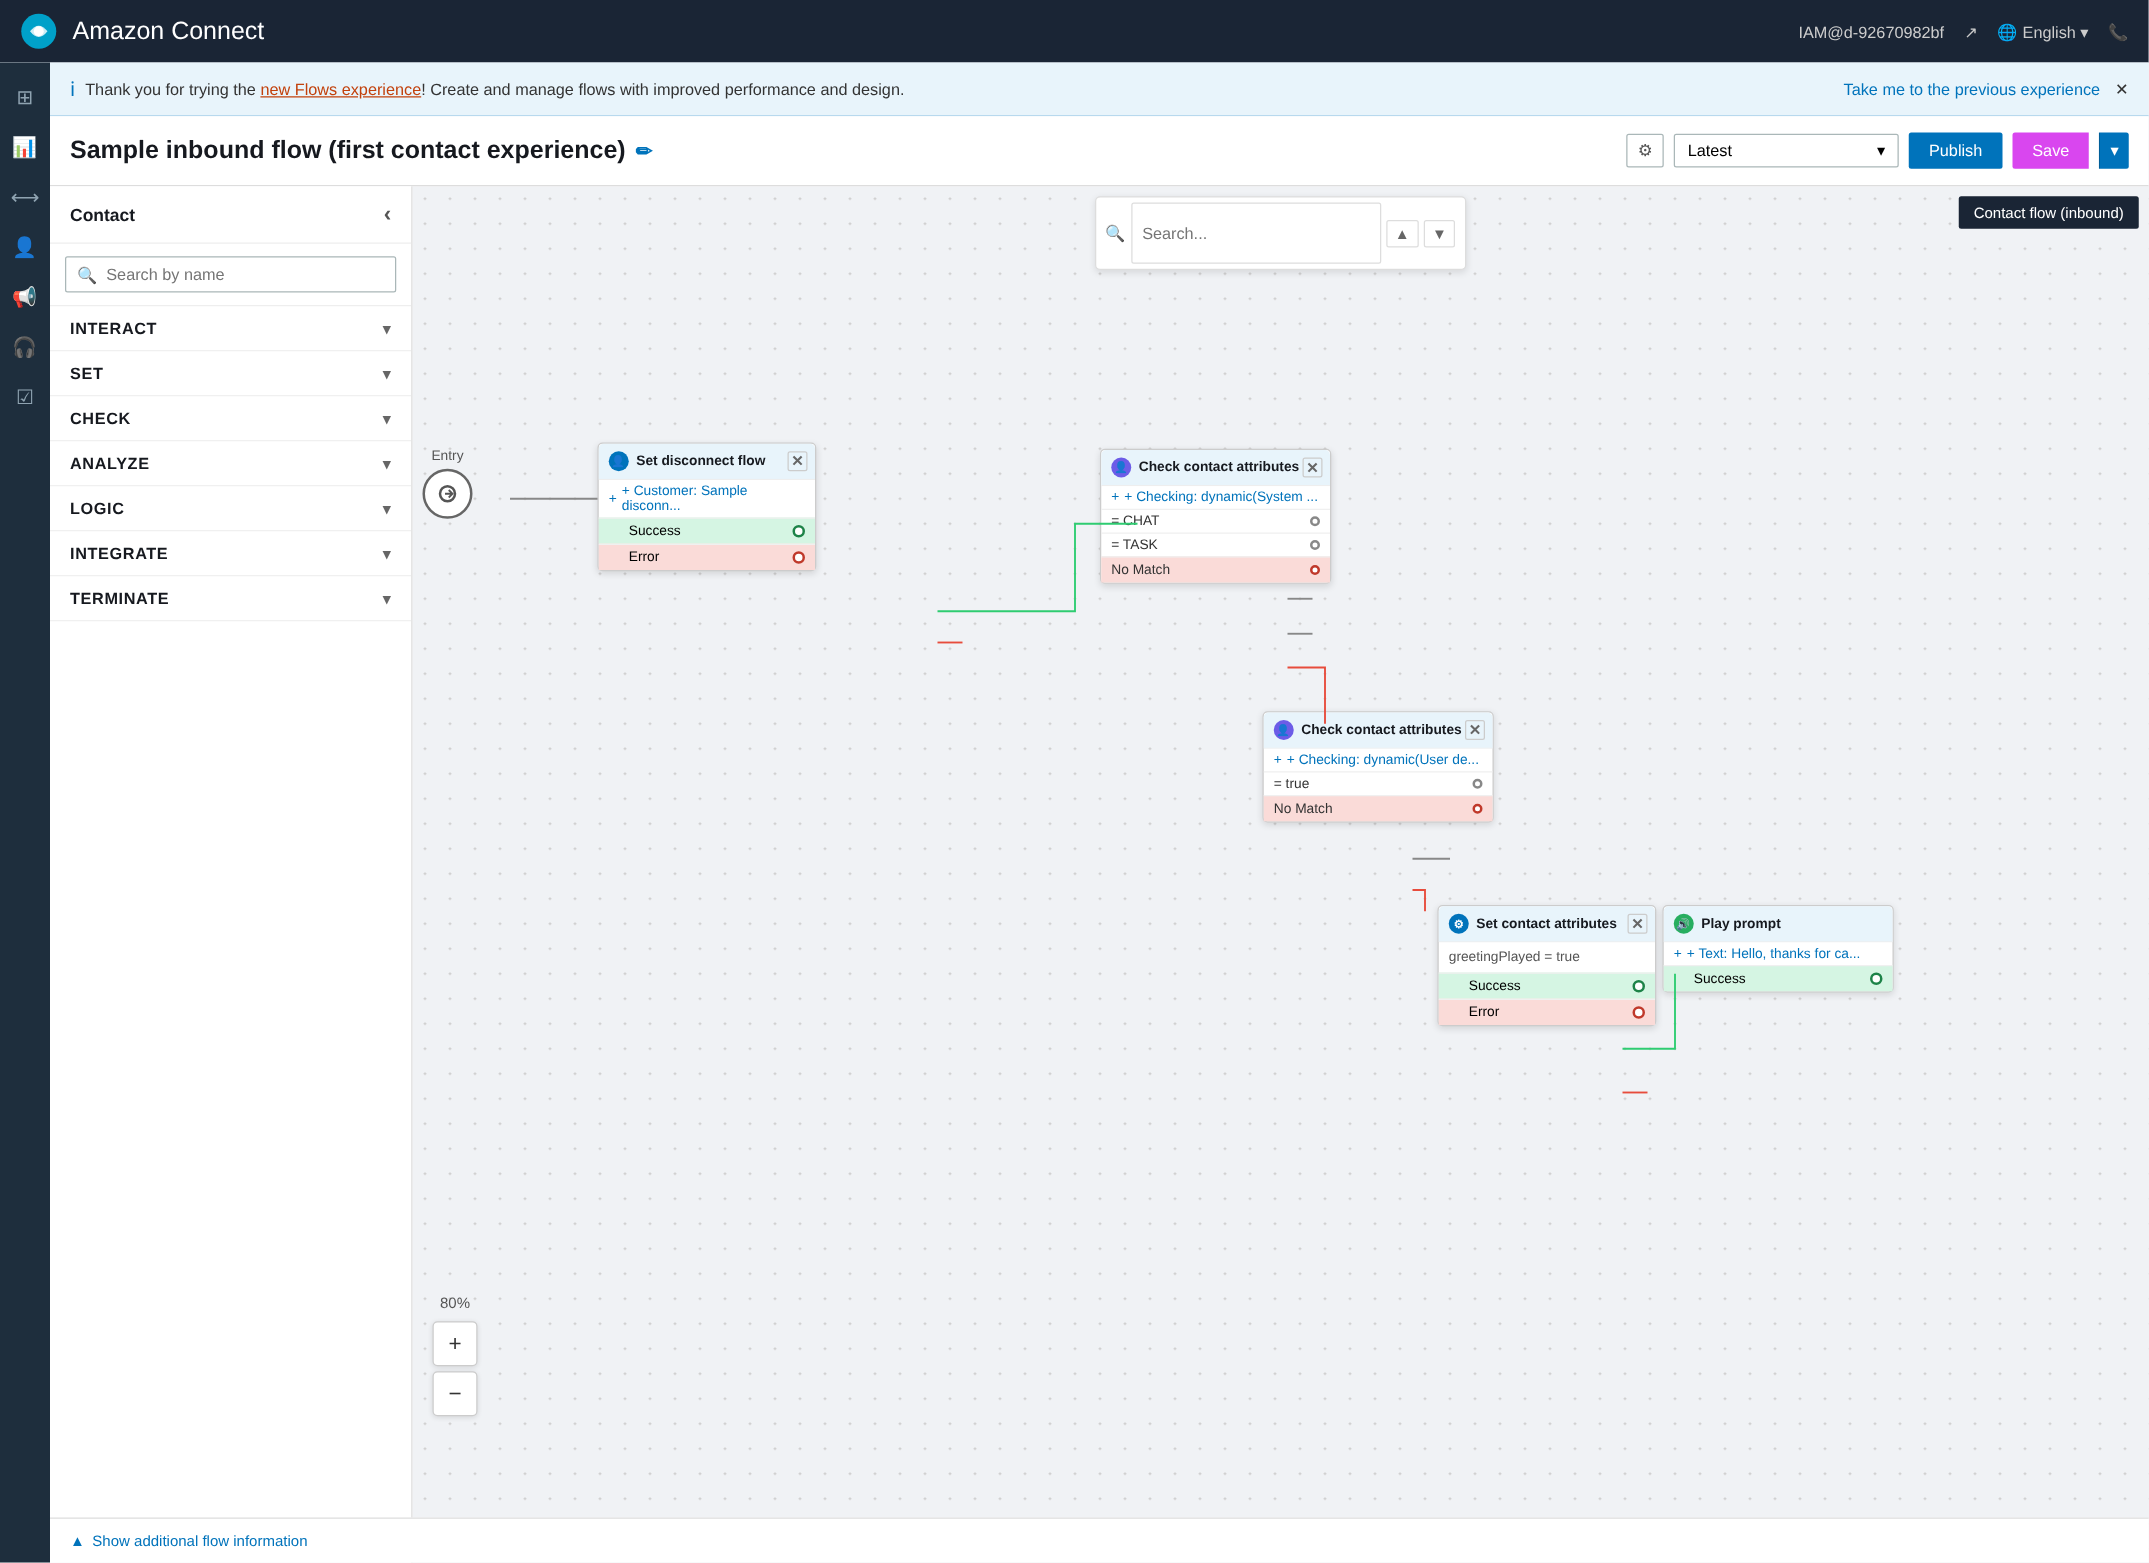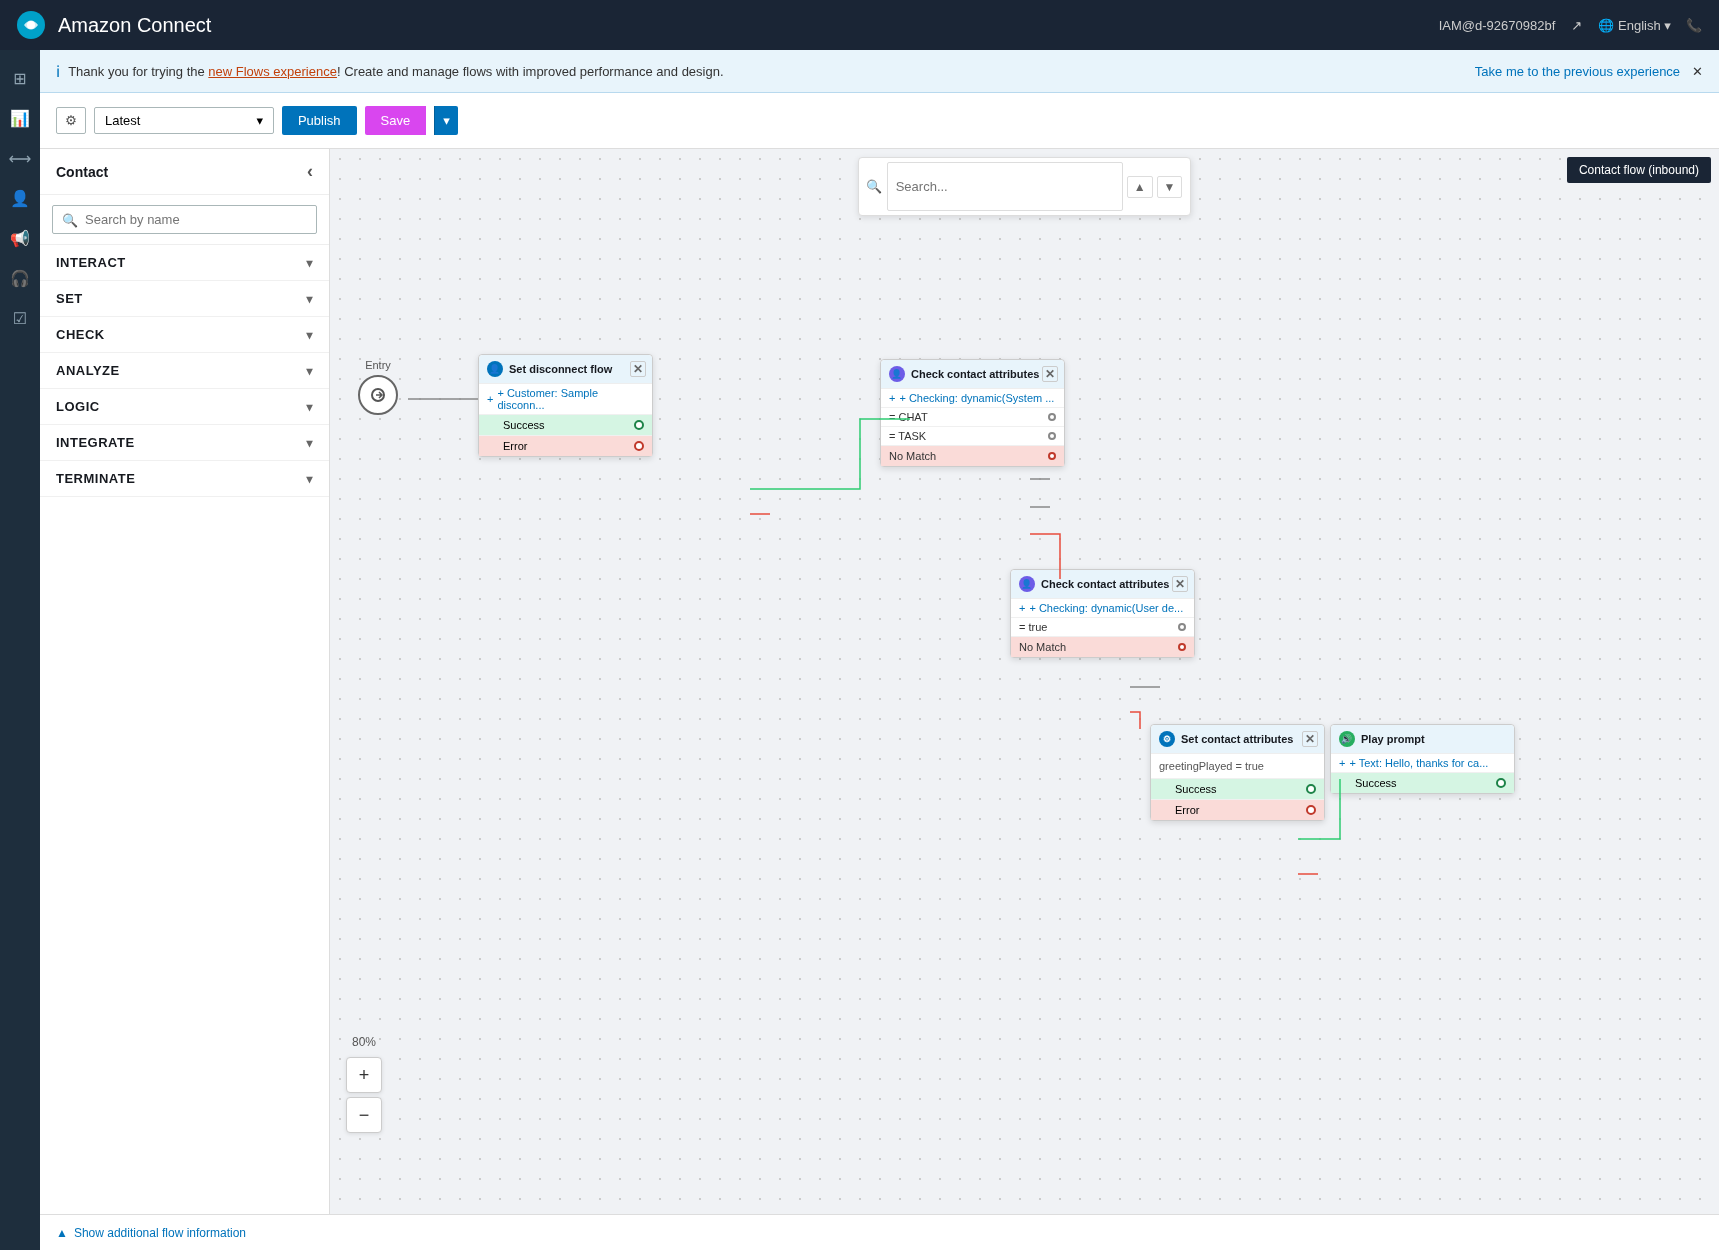--- a/index.html
+++ b/index.html
@@ -210,21 +210,21 @@
       border-radius: 4px;
       padding: 4px 8px;
       z-index: 5;
       box-shadow: 0 2px 6px rgba(0,0,0,0.1);
     }
     .canvas-toolbar input {
       border: 1px solid #ddd;
       border-radius: 2px;
       padding: 16px 8px;
       font-size: 13px;
-      width: 236px;
+      width: 200px;
     }
     .canvas-nav-btn {
       background: none;
       border: 1px solid #ddd;
       border-radius: 2px;
       padding: 3px 6px;
       cursor: pointer;
       color: #666;
       font-size: 12px;
     }
@@ -440,20 +440,24 @@
       Thank you for trying the <a class="banner-link">new Flows experience</a>! Create and manage flows with improved performance and design.
     </span>
   </div>
   <div class="banner-right">
     <span>Take me to the previous experience</span>
     <span style="color:#333;">✕</span>
   </div>
 </div>
 
 <div class="page-header">
+  <div class="page-title">
+    <span>Sample inbound flow (first contact experience)</span>
+    <span class="edit-icon">✏</span>
+  </div>
   <div class="header-right">
     <button class="gear-btn">⚙</button>
     <div class="version-select" style="min-width:180px;">
       <span>Latest</span>
       <span>▾</span>
     </div>
     <button class="btn-primary">Publish</button>
     <button class="btn-save" style="border-radius:2px 0 0 2px;">Save</button>
     <button class="btn-dropdown">▾</button>
   </div>
@@ -539,21 +543,21 @@
 
       <line x1="800" y1="538" x2="830" y2="538" stroke="#888" stroke-width="1.5"></line>
 
       <path d="M 800 563 L 810 563 L 810 580" stroke="#e74c3c" stroke-width="1.5" fill="none"></path>
 
       <path d="M 968 690 L 1010 690 L 1010 630" stroke="#2ecc71" stroke-width="1.5" fill="none"></path>
 
       <line x1="968" y1="725" x2="988" y2="725" stroke="#e74c3c" stroke-width="1.5" fill="none"></line>
     </svg>
 
-    <div class="entry-node" style="position:absolute; left:28px; top:210px;">
+    <div class="entry-node" style="position:absolute; left:8px; top:210px;">
       <div class="entry-label">Entry</div>
       <div class="entry-circle">
         <svg width="16" height="16" viewBox="0 0 16 16">
             <circle cx="8" cy="8" r="6" fill="none" stroke="#555" stroke-width="2"></circle>
             <path d="M6 8h6M9 5l3 3-3 3" stroke="#555" stroke-width="1.5" fill="none"></path>
           </svg>
       </div>
     </div>
 
     <div class="flow-node" style="position:absolute; left:148px; top:205px; width:175px;">

